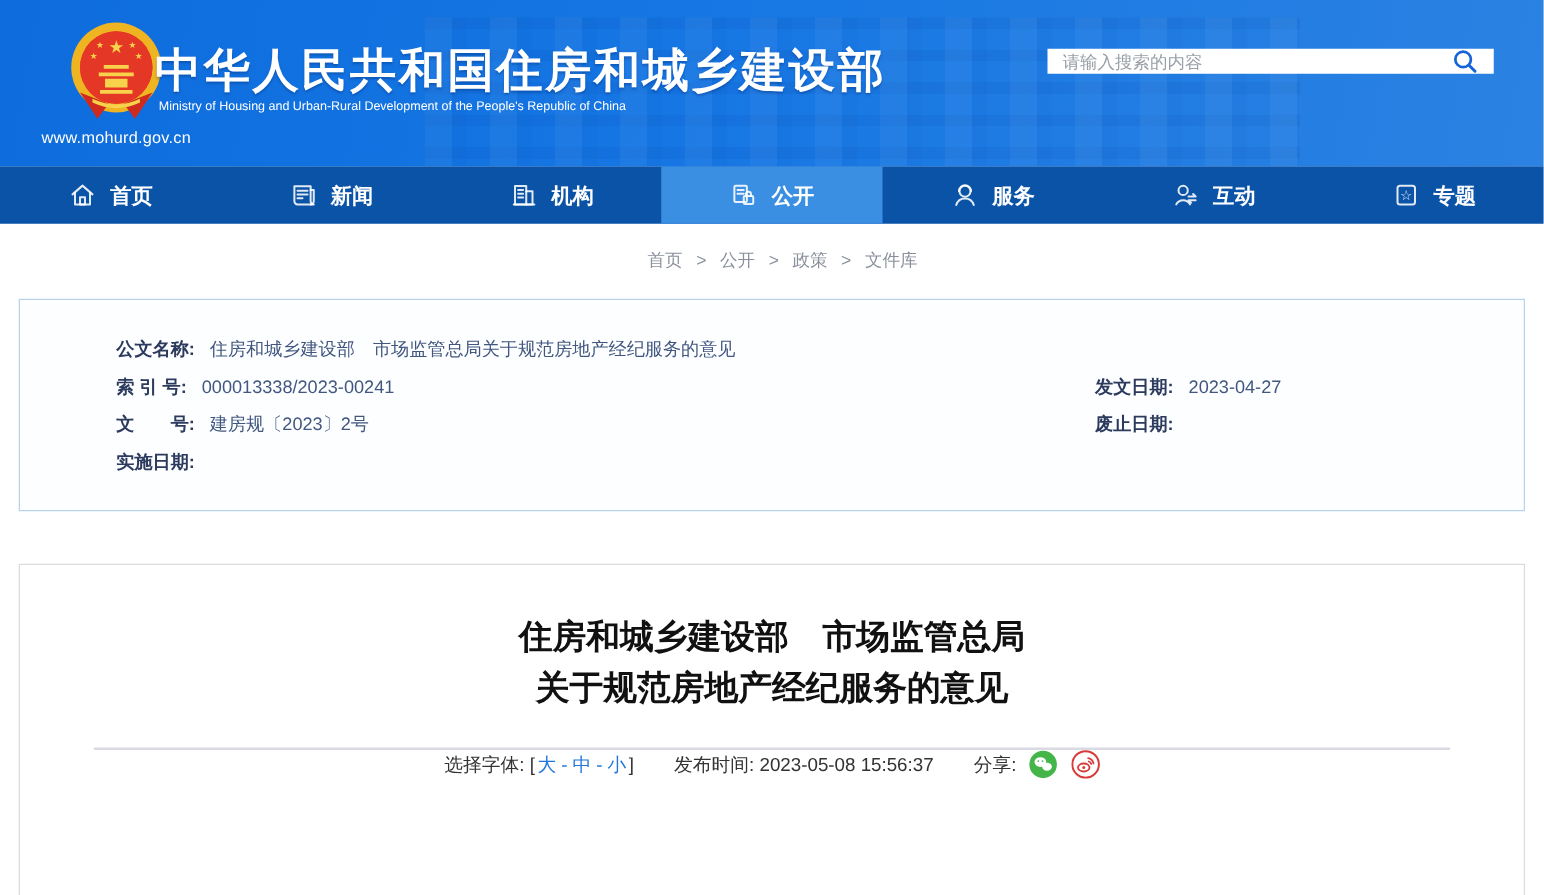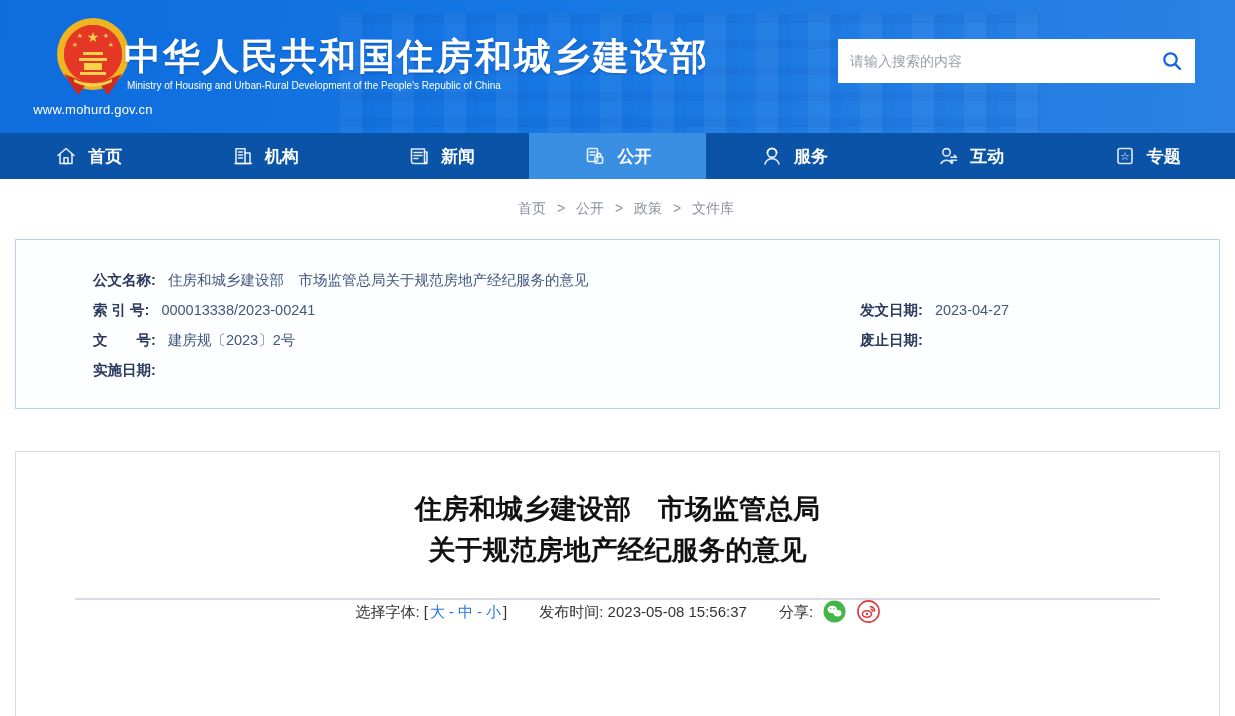--- a/index.html
+++ b/index.html
@@ -13,21 +13,21 @@
     background-image:
       repeating-linear-gradient(90deg, rgba(255,255,255,.10) 0 22px, rgba(0,40,120,.06) 22px 34px, transparent 34px 52px),
       repeating-linear-gradient(180deg, rgba(8,60,150,.18) 0 9px, transparent 9px 26px);
     pointer-events:none; }
   .logo-wrap { position:absolute; left:18px; top:16px; width:150px; text-align:center; }
   .emblem { display:block; margin:0 auto; }
   .site-url { margin-top:4px; color:#fff; font-weight:normal; font-size:13px; letter-spacing:.2px; }
   .site-title { position:absolute; left:124px; top:32px; color:#fff; font-weight:bold;
     font-size:37px; letter-spacing:2px; text-shadow:0 1px 2px rgba(0,40,110,.35); white-space:nowrap; }
   .site-subtitle { position:absolute; left:127px; top:80px; color:#fff; font-size:10px; white-space:nowrap; }
-  .search-box { position:absolute; left:838px; top:39px; width:357px; height:44px; background:#fff;
+  .search-box { position:absolute; left:838px; top:39px; width:357px; height:20px; background:#fff;
     display:flex; align-items:center; padding:0 12px; }
   .search-box input { flex:1; border:none; outline:none; font-size:14px; color:#333; background:transparent; }
   .search-box input::placeholder { color:#9aa0a8; }
   .search-btn { width:22px; height:22px; cursor:pointer; flex:0 0 auto; }
 
   
   .nav { display:flex; height:46px; background:#0a53a6; }
   .nav-item { flex:1; display:flex; align-items:center; justify-content:center; gap:10px;
     color:#fff; font-weight:bold; font-size:17px; cursor:pointer; }
   .nav-item.active { background:#3a8fe2; }
@@ -38,21 +38,21 @@
 
   
   .breadcrumb { margin:21px 0 0 17px; font-size:14px; color:#8a909b;text-align:center; }
   .crumb { cursor:pointer; }
   .crumb-sep { margin:0 7px; }
   .crumb-current { cursor:default; }
 
   
   .meta-box { margin:21px 15px 0 15px; border:1px solid #b9d3ec; background:#fdfeff;
     padding:25px 0 23px 0; }
-  .meta-grid { display:grid; grid-template-columns:844px 1fr; }
+  .meta-grid { display:grid; grid-template-columns:844px 1fr;gap:16px; }
   .meta-row { line-height:30px; font-size:14.5px; white-space:nowrap; }
   .meta-col-left .meta-row { padding-left:77px; }
   .meta-label { font-weight:bold; color:#2c3a5e; }
   .meta-value { color:#41577f; margin-left:8px; }
 
   
   .content-box { margin:42px 15px 0 15px; border:1px solid #dcdcdc; background:#fff;
     height:420px; padding-top:37px; }
   .doc-title { text-align:center; font-size:27px; font-weight:bold; color:#111; line-height:41px; }
   .divider { margin:27px 59px 0 59px; border-top:2px solid #d9dae4; }
@@ -105,33 +105,33 @@
   <div class="nav-item">
     <svg class="nav-ico" viewBox="0 0 24 24">
       <path d="M4 11.5 L12 4.5 L20 11.5"></path>
         <path d="M6 10.2 V19.5 H18 V10.2"></path>
         <rect x="10" y="13.8" width="4" height="5.7"></rect>
     </svg>
     <span>首页</span>
   </div>
   <div class="nav-item">
     <svg class="nav-ico" viewBox="0 0 24 24">
+      <path d="M4.5 5 H17.5 V17 a2.5 2.5 0 0 0 2.5 2.5 H7 a2.5 2.5 0 0 1 -2.5 -2.5 Z"></path>
+      <path d="M17.5 8 H20 V17 a2.5 2.5 0 0 1 -2.5 2.5"></path>
+      <path d="M7 8.5 H15 M7 11.5 H15 M7 14.5 H11"></path>
+    </svg>
+    <span>新闻</span>
+  </div>
+  <div class="nav-item">
+    <svg class="nav-ico" viewBox="0 0 24 24">
       <rect x="5" y="4.8" width="9" height="14.7"></rect>
         <path d="M14 9 H19 V19.5 H14"></path>
       <path d="M7.5 8 H11.5 M7.5 11 H11.5 M7.5 14 H11.5 M4 19.5 H20.5"></path>
     </svg>
     <span>机构</span>
-  </div>
-  <div class="nav-item">
-    <svg class="nav-ico" viewBox="0 0 24 24">
-      <path d="M4.5 5 H17.5 V17 a2.5 2.5 0 0 0 2.5 2.5 H7 a2.5 2.5 0 0 1 -2.5 -2.5 Z"></path>
-      <path d="M17.5 8 H20 V17 a2.5 2.5 0 0 1 -2.5 2.5"></path>
-      <path d="M7 8.5 H15 M7 11.5 H15 M7 14.5 H11"></path>
-    </svg>
-    <span>新闻</span>
   </div>
   <div class="nav-item active">
     <svg class="nav-ico" viewBox="0 0 24 24">
       <rect x="4.5" y="4.5" width="10" height="13" rx="1"></rect>
         <path d="M7 8 H12 M7 11 H12"></path>
       <rect x="12" y="12.8" width="7.6" height="6.4" rx="1"></rect>
       <path d="M13.8 12.8 V11.4 a2 2 0 0 1 4 0 V12.8"></path>
     </svg>
     <span>公开</span>
   </div>

